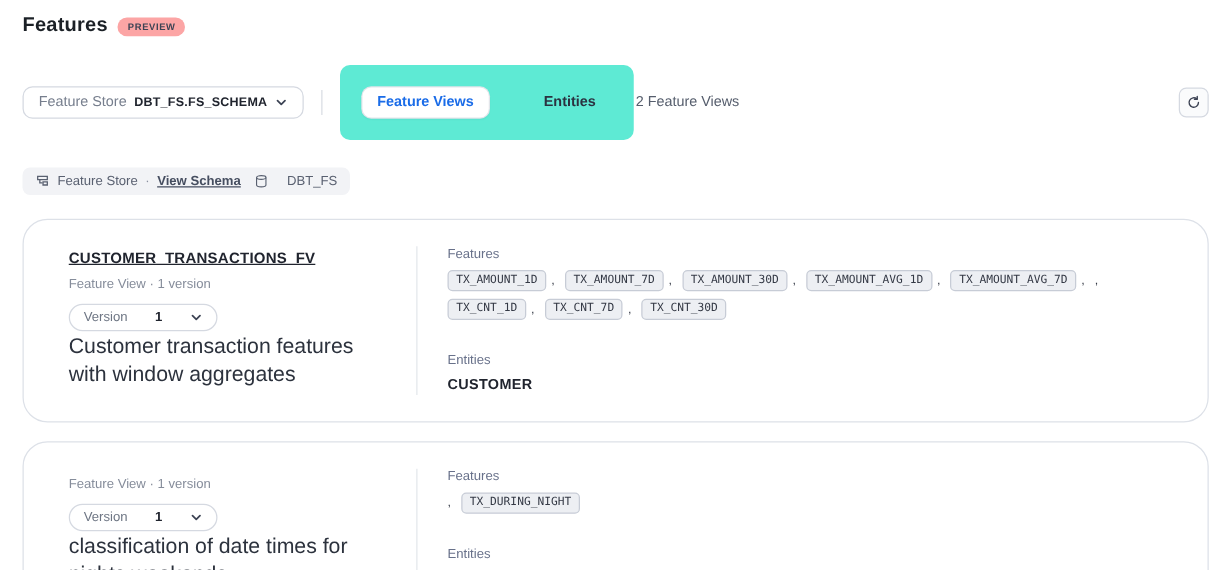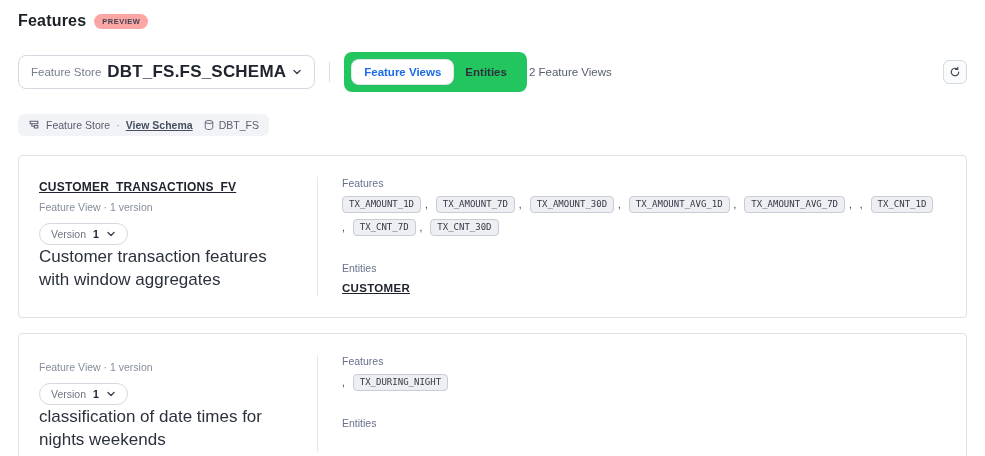--- a/index.html
+++ b/index.html
@@ -11,62 +11,62 @@
   .header { display: flex; align-items: center; gap: 8px; }
   .page-title { font-size: 16px; font-weight: bold; color: #1b2026; letter-spacing: .2px; }
   .preview-badge { background: #fca5a5; color: #3c4354; font-size: 7.5px; font-weight: bold;
     letter-spacing: .5px; padding: 3px 8px; border-radius: 9px; }
 
   
   .toolbar { margin-top: 22px; display: flex; align-items: center; }
   .fs-dropdown { display: inline-flex; align-items: center; gap: 6px; background: #fff;
     border: 1px solid #d5d9e1; border-radius: 8px; padding: 6px 12px; cursor: pointer; }
   .fs-dropdown .lbl { color: #767e8d; font-size: 11.5px; }
-  .fs-dropdown .val { color: #20242e; font-size: 17px; font-weight: bold; letter-spacing: .2px; }
+  .fs-dropdown .val { color: #20242e; font-size: 10px; font-weight: bold; letter-spacing: .2px; }
   .vdivider { width: 1px; height: 20px; background: #d9dde3; margin: 0 14px; }
-  .segmented { display: inline-flex; background: #22c55e; border-radius: 8px; padding: 8px; }
+  .segmented { display: inline-flex; background: #5eead4; border-radius: 8px; padding: 18px; gap: 32px; }
   .segment { border: none; background: transparent; font-family: inherit; font-size: 11.5px;
     font-weight: bold; color: #2b3240; padding: 6px 12px; border-radius: 7px; cursor: pointer; }
   .segment.active { background: #ffffff; color: #1a6ce8; box-shadow: 0 0 0 1px #e2e5ea, 0 1px 2px rgba(20,30,50,.08); }
   .count-text { margin-left: 2px; font-size: 11.5px; color: #555d6c; }
   .refresh-btn { margin-left: auto; width: 24px; height: 24px; border: 1px solid #d5d9e1;
     background: #fafbfc; border-radius: 6px; display: flex; align-items: center; justify-content: center;
     cursor: pointer; color: #3c4354; }
 
   
   .breadcrumb { margin-top: 22px; display: inline-flex; align-items: center; gap: 6px;
     background: #f2f3f6; border-radius: 6px; padding: 5px 10px; font-size: 10.5px; color: #596070; }
   .breadcrumb .sep { color: #8a90a0; }
   .bc-link { color: #464e60; font-weight: bold; text-decoration: underline; cursor: pointer; }
   .bc-icon { display: inline-flex; color: #596070; }
-  .bc-db { display: inline-flex; align-items: center; gap: 4px; margin-left: 4px; }
+  .bc-db { display: inline-flex; align-items: center; gap: 15px; margin-left: 4px; }
 
   
   .cards { margin-top: 19px; display: flex; flex-direction: column; gap: 15px; }
-  .card { border: 1px solid #dde1e8; border-radius: 4px; background: #fff;
-    display: flex; padding: 21px 20px; }
+  .card { border: 1px solid #dde1e8; border-radius: 20px; background: #fff;
+    display: flex; padding: 21px 36px; }
   .card-left { width: 278px; flex: 0 0 278px; padding-right: 18px; }
   .card-right { flex: 1; border-left: 1px solid #e4e7ec; padding-left: 24px; }
   .fv-title { display: inline-block; font-size: 12px; font-weight: bold; color: #20242e;
     letter-spacing: .2px; text-decoration: underline; cursor: pointer; }
   .fv-subtitle { margin-top: 6px; font-size: 10.5px; color: #868d9b; }
-  .version-pill { margin-top: 10px; display: inline-flex; align-items: center; gap: 7px;
+  .version-pill { margin-top: 10px; display: inline-flex; align-items: center; gap: 22px;
     border: 1px solid #d5d9e1; border-radius: 12px; background: #fff; padding: 4px 11px; cursor: pointer; }
   .version-pill .lbl { font-size: 10.5px; color: #6e7684; }
   .version-pill .val { font-size: 10.5px; font-weight: bold; color: #20242e; }
   .fv-desc { margin-top: 1px; font-size: 17px; line-height: 1.35; color: #2c323d; max-width: 250px; }
   .section-label { font-size: 10.5px; color: #68718a; }
   .chips { margin-top: 7px; display: flex; flex-wrap: wrap; align-items: center;
     row-gap: 6px; column-gap: 4px; max-width: 600px; }
   .chip { display: inline-block; background: #edeff3; border: 1px solid #c7ccd6; border-radius: 4px;
     padding: 2px 6px 3px 6px; font-family: "DejaVu Sans Mono", monospace; font-size: 9px; color: #343945; }
   .chip-comma { font-size: 10px; color: #343945; margin-right: 4px; }
   .entities-block { margin-top: 26px; }
   .entity-link { display: inline-block; margin-top: 8px; font-size: 11.5px; font-weight: bold;
-    color: #20242e; letter-spacing: .3px; text-decoration: underline; cursor: pointer; text-align: center; }
+    color: #20242e; letter-spacing: .3px; cursor: pointer; text-align: center; }
   .icon-chevron { color: #3c4354; }
   svg { display: block; }
 </style>
 </head>
 <body>
 
 <div class="page">
 
   <div class="header">
     <span class="page-title">Features</span>

